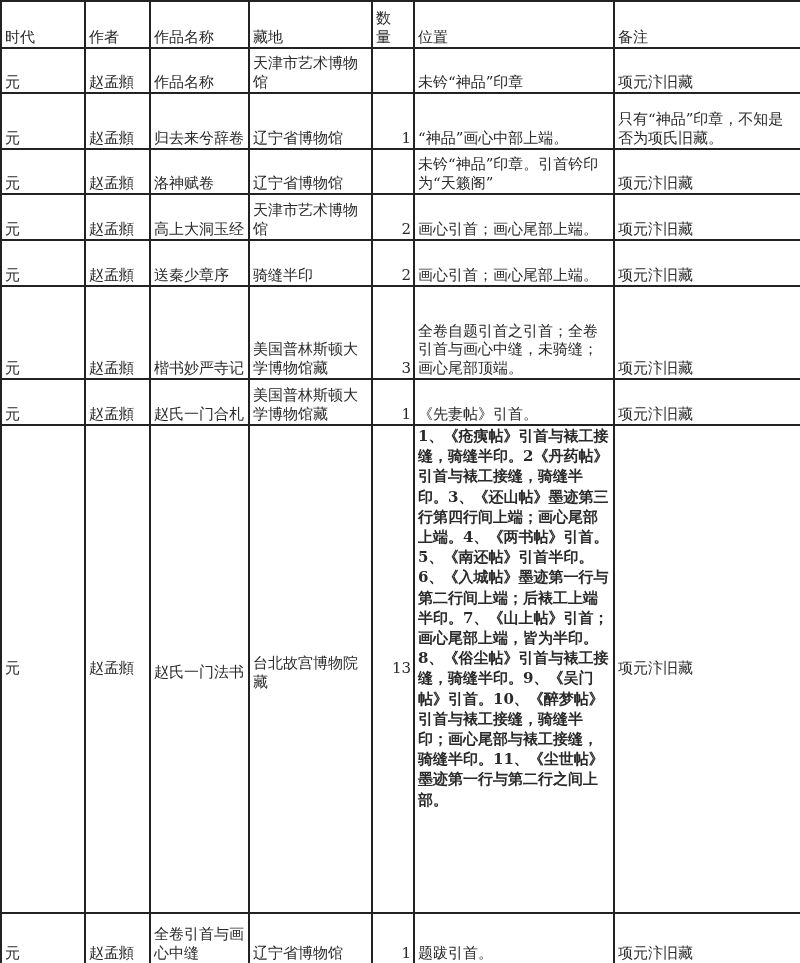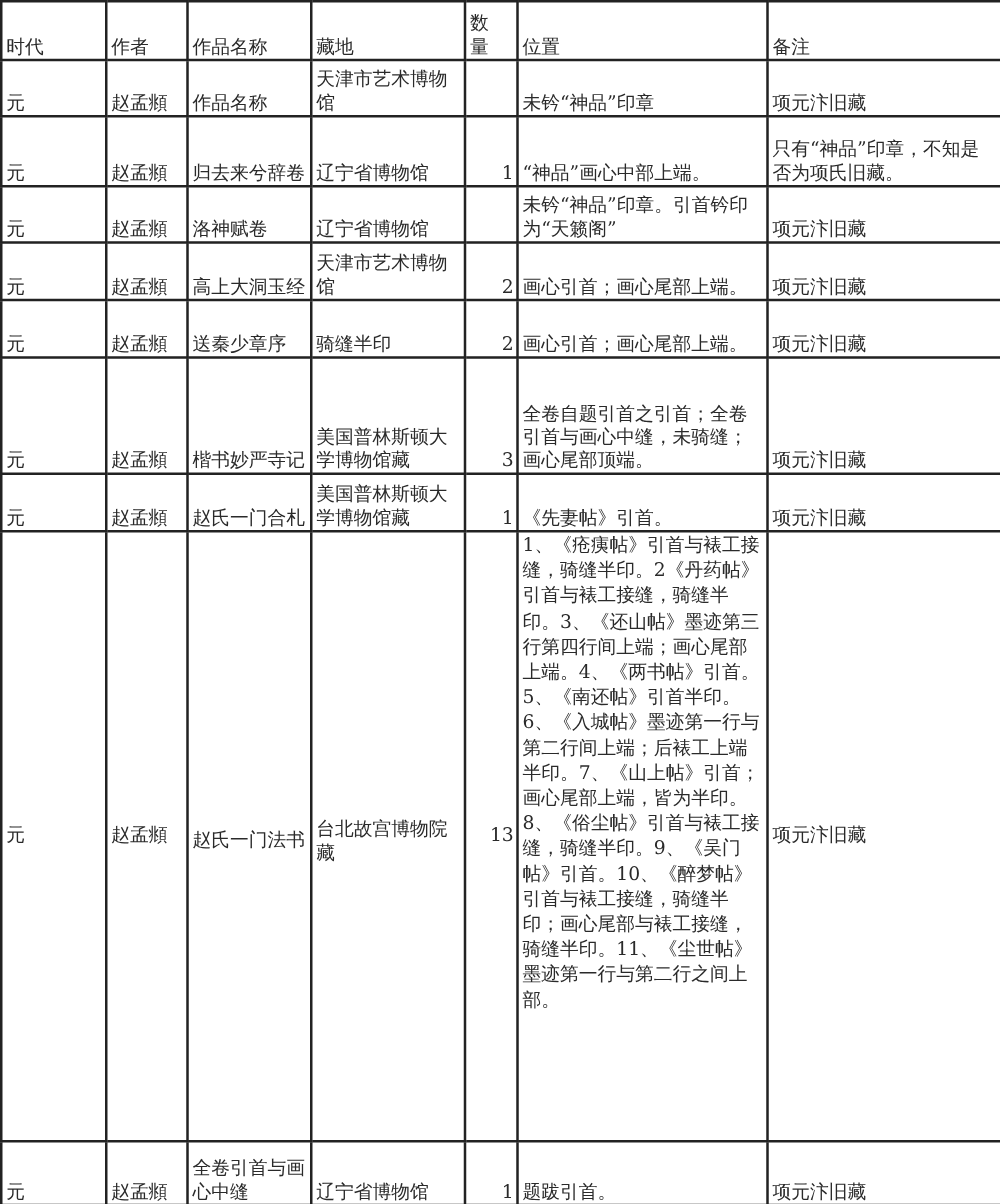--- a/index.html
+++ b/index.html
@@ -103,21 +103,21 @@
       <td>《先妻帖》引首。</td>
       <td>项元汴旧藏</td>
     </tr>
 
     <tr style="height:488px">
       <td class="center">元</td>
       <td class="center">赵孟頫</td>
       <td class="center" style="padding-top:8px;">赵氏一门法书</td>
       <td class="center" style="padding-top:8px;">台北故宫博物院藏</td>
       <td class="num center">13</td>
-      <td class="top" style="line-height:20.2px;">1、《疮痍帖》引首与裱工接缝，骑缝半印。2《丹药帖》引首与裱工接缝，骑缝半印。3、《还山帖》墨迹第三行第四行间上端；画心尾部上端。4、《两书帖》引首。5、《南还帖》引首半印。6、《入城帖》墨迹第一行与第二行间上端；后裱工上端半印。7、《山上帖》引首；画心尾部上端，皆为半印。8、《俗尘帖》引首与裱工接缝，骑缝半印。9、《吴门帖》引首。10、《醉梦帖》引首与裱工接缝，骑缝半印；画心尾部与裱工接缝，骑缝半印。11、《尘世帖》墨迹第一行与第二行之间上部。</td>
+      <td class="top" style="line-height:20.2px;font-weight:bold;">1、《疮痍帖》引首与裱工接缝，骑缝半印。2《丹药帖》引首与裱工接缝，骑缝半印。3、《还山帖》墨迹第三行第四行间上端；画心尾部上端。4、《两书帖》引首。5、《南还帖》引首半印。6、《入城帖》墨迹第一行与第二行间上端；后裱工上端半印。7、《山上帖》引首；画心尾部上端，皆为半印。8、《俗尘帖》引首与裱工接缝，骑缝半印。9、《吴门帖》引首。10、《醉梦帖》引首与裱工接缝，骑缝半印；画心尾部与裱工接缝，骑缝半印。11、《尘世帖》墨迹第一行与第二行之间上部。</td>
       <td class="center">项元汴旧藏</td>
     </tr>
 
     <tr style="height:51px">
       <td>元</td>
       <td>赵孟頫</td>
       <td>全卷引首与画心中缝</td>
       <td>辽宁省博物馆</td>
       <td class="num">1</td>
       <td>题跋引首。</td>

